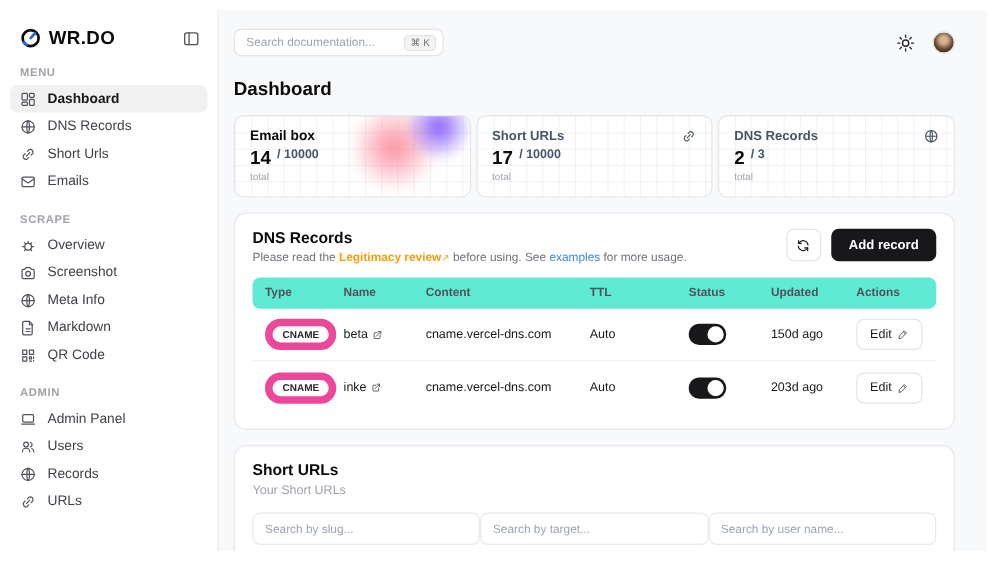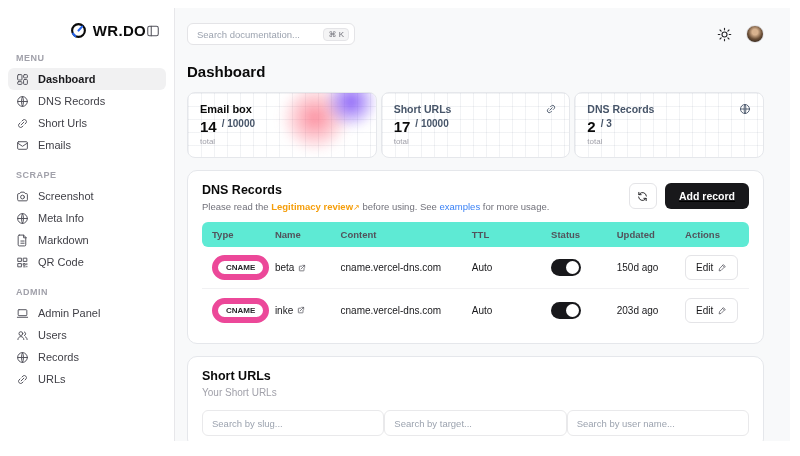--- a/index.html
+++ b/index.html
@@ -4,21 +4,21 @@
 <style>
   * { margin:0; padding:0; box-sizing:border-box; }
   html,body { width:800px; height:456px; background:#fff; overflow:hidden;
     font-family:"Liberation Sans","DejaVu Sans",sans-serif; }
   .app { position:absolute; top:8px; left:0; width:790px; height:433px;
     display:flex; overflow:hidden; background:#fff; }
 
   
   .sidebar { width:175px; min-width:175px; background:#fff;
     border-right:1px solid #e7e7ea; display:flex; flex-direction:column; }
-  .logo-row { display:flex; align-items:center; justify-content:flex-end;
+  .logo-row { display:flex; align-items:center; justify-content:space-between;
     padding:14px 14px 0 16px; }
   .logo { display:flex; align-items:center; gap:6px; }
   .logo-ic { width:17px; height:17px; }
   .logo-text { font-size:15px; font-weight:800; color:#0a0a0a; letter-spacing:.3px; }
   .collapse-btn { width:14px; height:14px; color:#52525b; cursor:pointer; }
   .section-label { font-size:9px; font-weight:600; color:#a1a1aa;
     letter-spacing:.5px; margin:14px 16px 5px; }
   .nav-item { display:flex; align-items:center; gap:9px; height:22px;
     margin:0 8px; padding:0 8px; border-radius:6px; color:#3f3f46;
     font-size:11px; cursor:pointer; }
@@ -69,21 +69,21 @@
 
   
   .panel { background:#fff; border:1px solid #e5e7eb; border-radius:10px;
     padding:12px 14px; margin-top:12px; }
   .panel-head { display:flex; justify-content:space-between; align-items:flex-start; }
   .panel-title { font-size:12.5px; font-weight:700; color:#0a0a0a; }
   .panel-sub { font-size:9.5px; color:#71717a; margin-top:4px; }
   .panel-sub .link-warning { color:#f59e0b; font-weight:700; cursor:pointer; }
   .panel-sub .arrow { color:#f59e0b; font-size:8px; }
   .panel-sub .link-blue { color:#3b82f6; cursor:pointer; }
-  .panel-actions { display:flex; gap:8px; align-items:center;text-decoration:underline; }
+  .panel-actions { display:flex; gap:8px; align-items:center; }
   .icon-btn { width:28px; height:26px; display:flex; align-items:center;
     justify-content:center; background:#fff; border:1px solid #e4e4e7;
     border-radius:6px; cursor:pointer; }
   .icon-btn .ic { width:11px; height:11px; color:#18181b; }
   .btn-dark { background:#18181b; color:#fff; font-size:10.5px; font-weight:600;
     border:none; border-radius:6px; padding:0 14px; height:26px; cursor:pointer;
     font-family:inherit; }
 
   
   .table { margin-top:10px; }
@@ -238,20 +238,26 @@
       <div class="nav-item">
         <svg class="ic">
             <use href="#sym-mail"></use>
           </svg>
         <span>Emails</span>
       </div>
 
       <div class="section-label">SCRAPE</div>
       <div class="nav-item">
         <svg class="ic">
+            <use href="#sym-bug"></use>
+          </svg>
+        <span>Overview</span>
+      </div>
+      <div class="nav-item">
+        <svg class="ic">
             <use href="#sym-camera"></use>
           </svg>
         <span>Screenshot</span>
       </div>
       <div class="nav-item">
         <svg class="ic">
             <use href="#sym-globe"></use>
           </svg>
         <span>Meta Info</span>
       </div>

